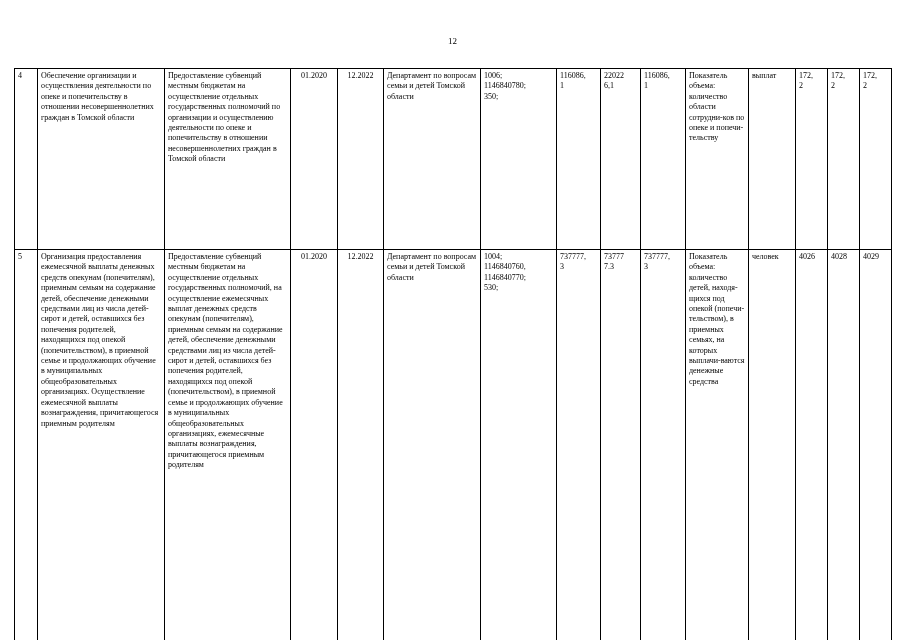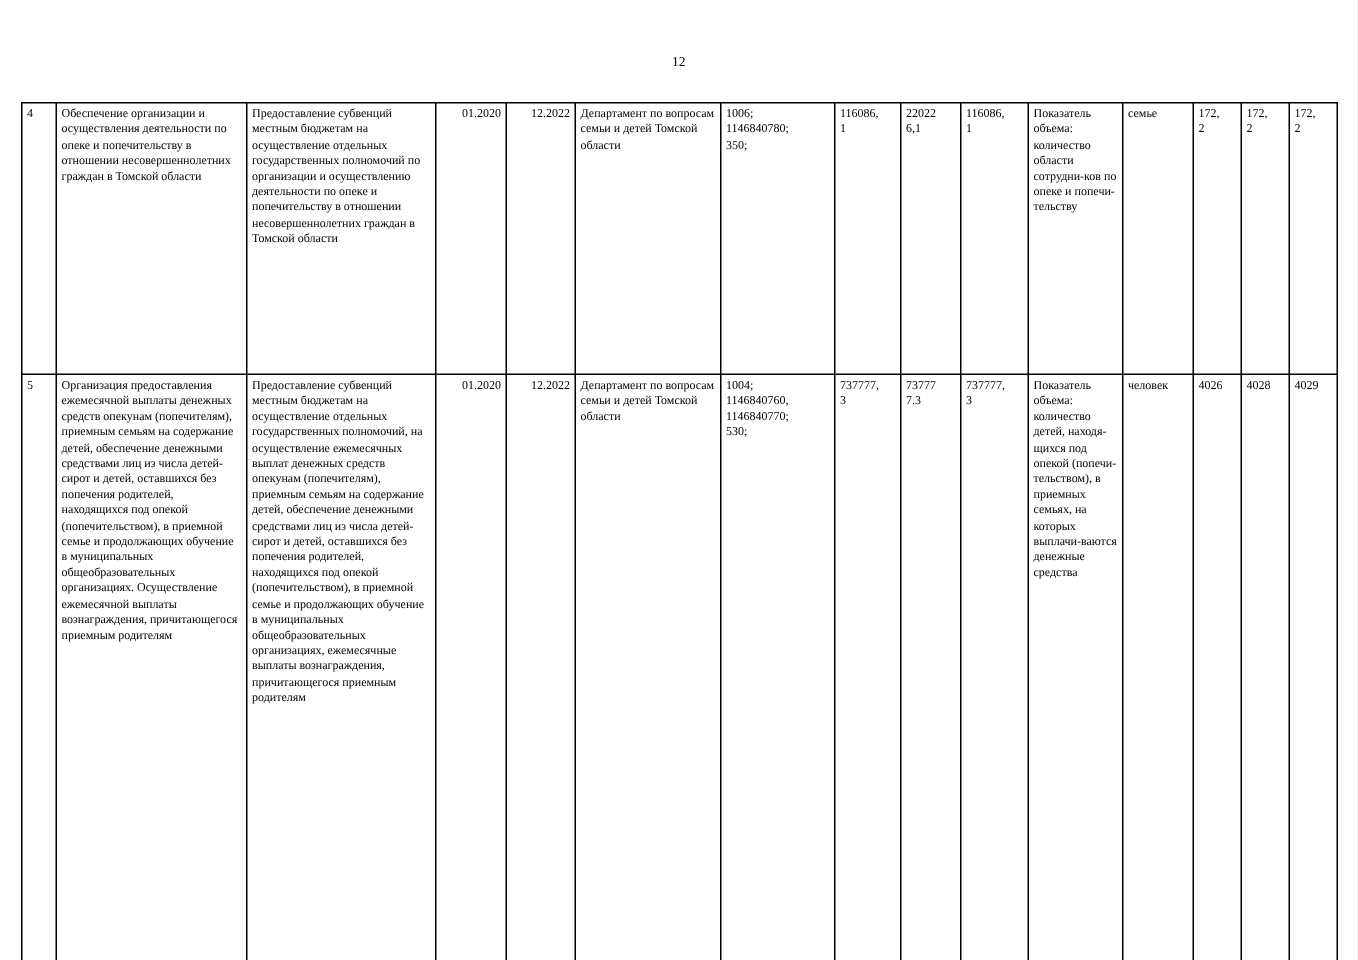--- a/index.html
+++ b/index.html
@@ -31,21 +31,21 @@
   }
   table.doc-table td {
     border: 1px solid #000;
     vertical-align: top;
     padding: 2px 3px 2px 3px;
     font-size: 8px;
     line-height: 10.4px;
     word-wrap: break-word;
     overflow-wrap: break-word;
   }
-  td.c-date { text-align: right; }
+  td.c-date { text-align: center; }
   td.c-pre { white-space: pre-line; }
   tr.r4 > td { height: 176px; }
   tr.r5 > td { height: 420px; }
 </style>
 </head>
 <body>
 
 <div class="page">
 
   <div class="page-number">12</div>
@@ -79,21 +79,21 @@
         <td class="c-pre">1006;
 1146840780;
 350;</td>
         <td class="c-pre">116086,
 1</td>
         <td class="c-pre">22022
 6,1</td>
         <td class="c-pre">116086,
 1</td>
         <td>Показатель объема: количество области сотрудни-ков по опеке и попечи-тельству</td>
-        <td>семье</td>
+        <td>выплат</td>
         <td class="c-pre">172,
 2</td>
         <td class="c-pre">172,
 2</td>
         <td class="c-pre">172,
 2</td>
       </tr>
       <tr class="r5">
         <td>5</td>
         <td>Организация предоставления ежемесячной выплаты денежных средств опекунам (попечителям), приемным семьям на содержание детей, обеспечение денежными средствами лиц из числа детей-сирот и детей, оставшихся без попечения родителей, находящихся под опекой (попечительством), в приемной семье и продолжающих обучение в муниципальных общеобразовательных организациях. Осуществление ежемесячной выплаты вознаграждения, причитающегося приемным родителям</td>

